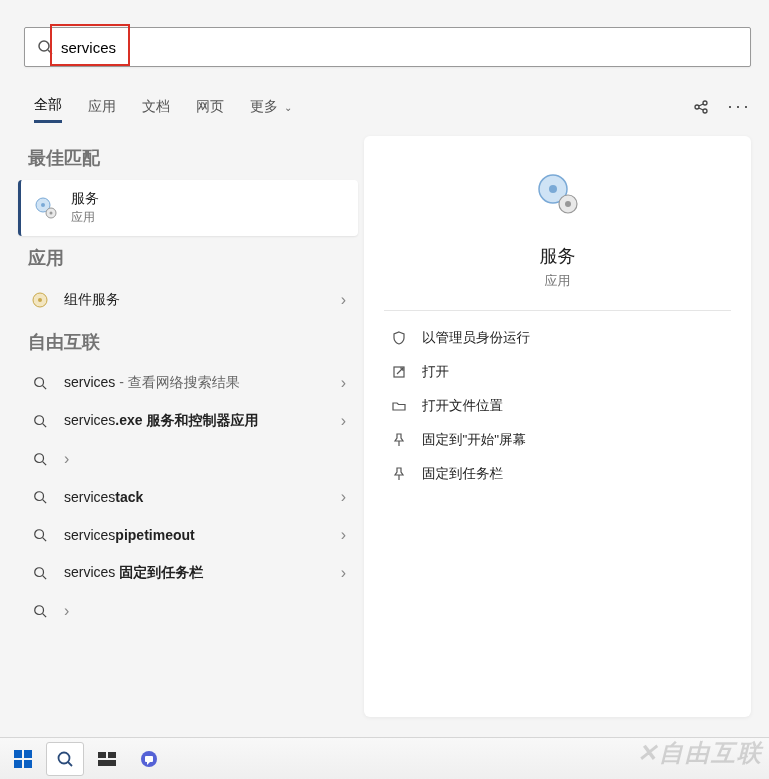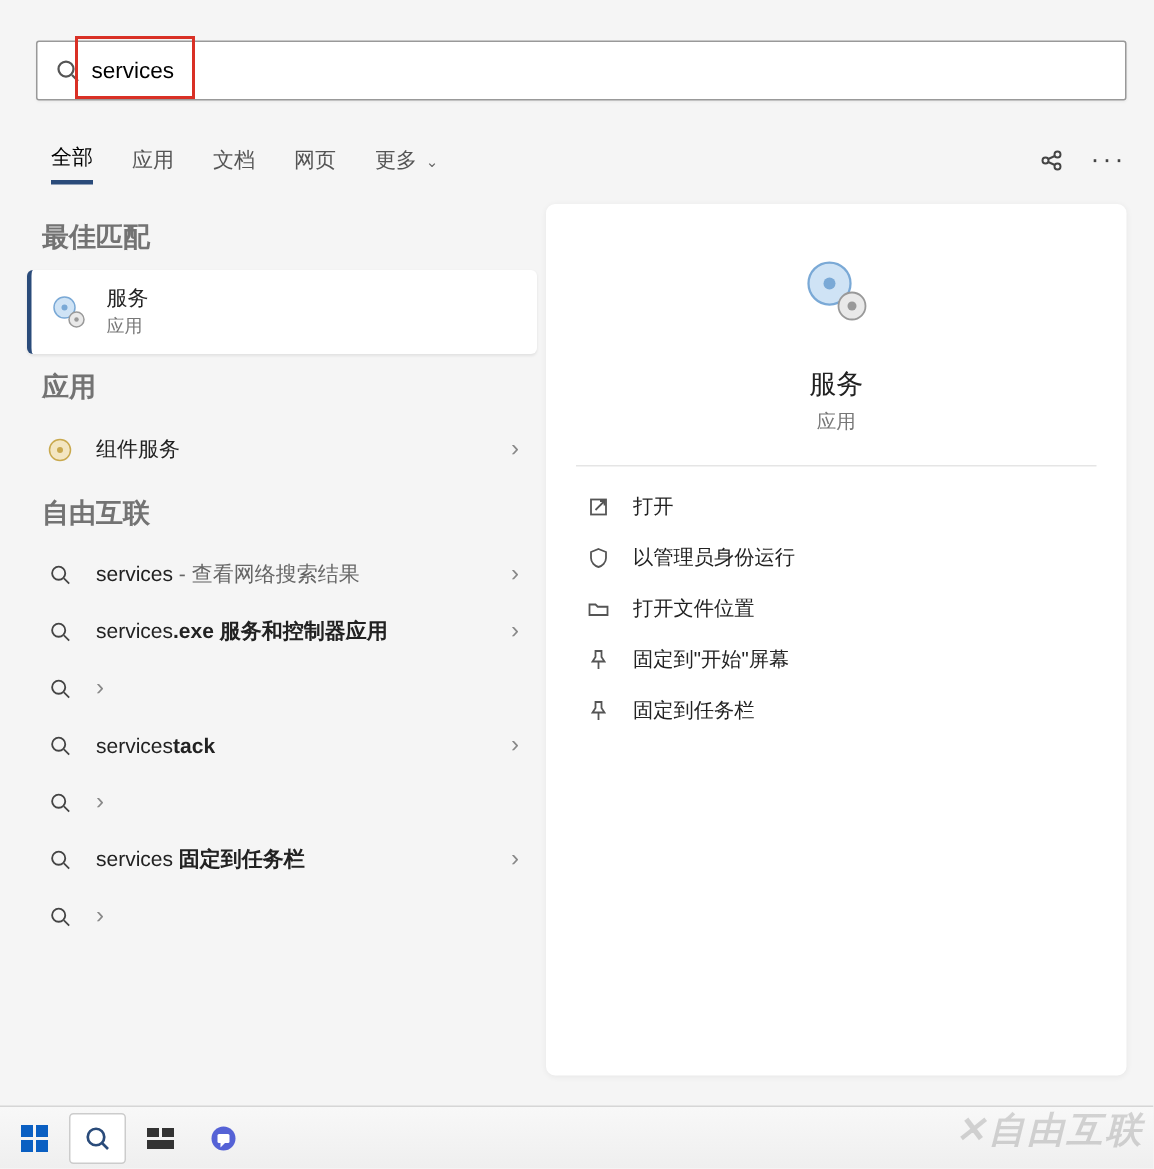--- a/index.html
+++ b/index.html
@@ -158,20 +158,21 @@
     <span class="rtext"><span>services</span><span class="bold">tack</span></span>
     <span class="chev">›</span>
   </div>
   <div class="row">
     <span class="ricon">
         <svg width="14" height="14" viewBox="0 0 16 16">
           <circle cx="7" cy="7" r="5" fill="none" stroke="#444" stroke-width="1.4"></circle>
           <line x1="11" y1="11" x2="15" y2="15" stroke="#444" stroke-width="1.4"></line>
         </svg>
       </span>
+    <span class="rtext"><span>services</span><span class="bold">pipetimeout</span></span>
     <span class="chev">›</span>
   </div>
   <div class="row">
     <span class="ricon">
         <svg width="14" height="14" viewBox="0 0 16 16">
           <circle cx="7" cy="7" r="5" fill="none" stroke="#444" stroke-width="1.4"></circle>
           <line x1="11" y1="11" x2="15" y2="15" stroke="#444" stroke-width="1.4"></line>
         </svg>
       </span>
     <span class="rtext"><span>services </span><span class="bold">固定到任务栏</span></span>
@@ -198,33 +199,33 @@
           <circle cx="34" cy="34" r="3" fill="#999"></circle>
         </svg>
     </span>
     <div class="dp-title">服务</div>
     <div class="dp-sub">应用</div>
   </div>
   <hr class="dp-hr">
   <div class="dp-action">
     <span class="aicon">
         <svg width="14" height="14" viewBox="0 0 14 14">
+          <path d="M7 1 L12 3 V7 C12 10 9.5 12.5 7 13 C4.5 12.5 2 10 2 7 V3 Z" fill="none" stroke="#555" stroke-width="1.2"></path>
+        </svg>
+      </span>
+    <span class="atext">以管理员身份运行</span>
+  </div>
+  <div class="dp-action">
+    <span class="aicon">
+        <svg width="14" height="14" viewBox="0 0 14 14">
           <rect x="2" y="2" width="10" height="10" fill="none" stroke="#555" stroke-width="1.2"></rect>
           <path d="M5 9 L11 3 M8 3 H11 V6" fill="none" stroke="#555" stroke-width="1.2"></path>
         </svg>
       </span>
     <span class="atext">打开</span>
-  </div>
-  <div class="dp-action">
-    <span class="aicon">
-        <svg width="14" height="14" viewBox="0 0 14 14">
-          <path d="M7 1 L12 3 V7 C12 10 9.5 12.5 7 13 C4.5 12.5 2 10 2 7 V3 Z" fill="none" stroke="#555" stroke-width="1.2"></path>
-        </svg>
-      </span>
-    <span class="atext">以管理员身份运行</span>
   </div>
   <div class="dp-action">
     <span class="aicon">
         <svg width="14" height="14" viewBox="0 0 14 14">
           <path d="M1 4 h4 l1.5 1.5 H13 V11 H1 Z" fill="none" stroke="#555" stroke-width="1.2"></path>
         </svg>
       </span>
     <span class="atext">打开文件位置</span>
   </div>
   <div class="dp-action">

